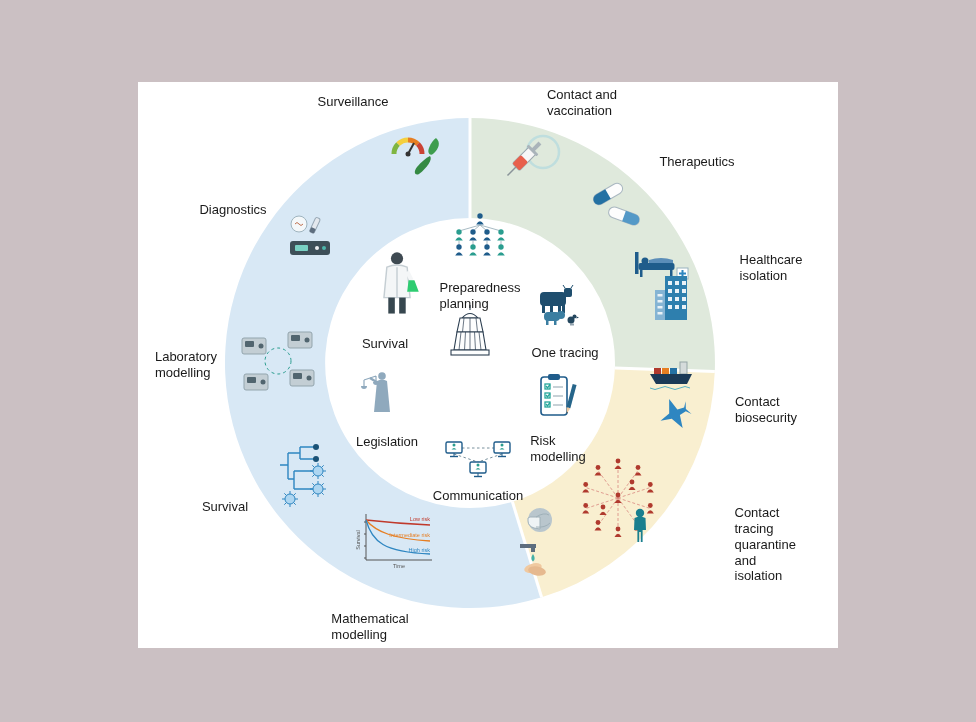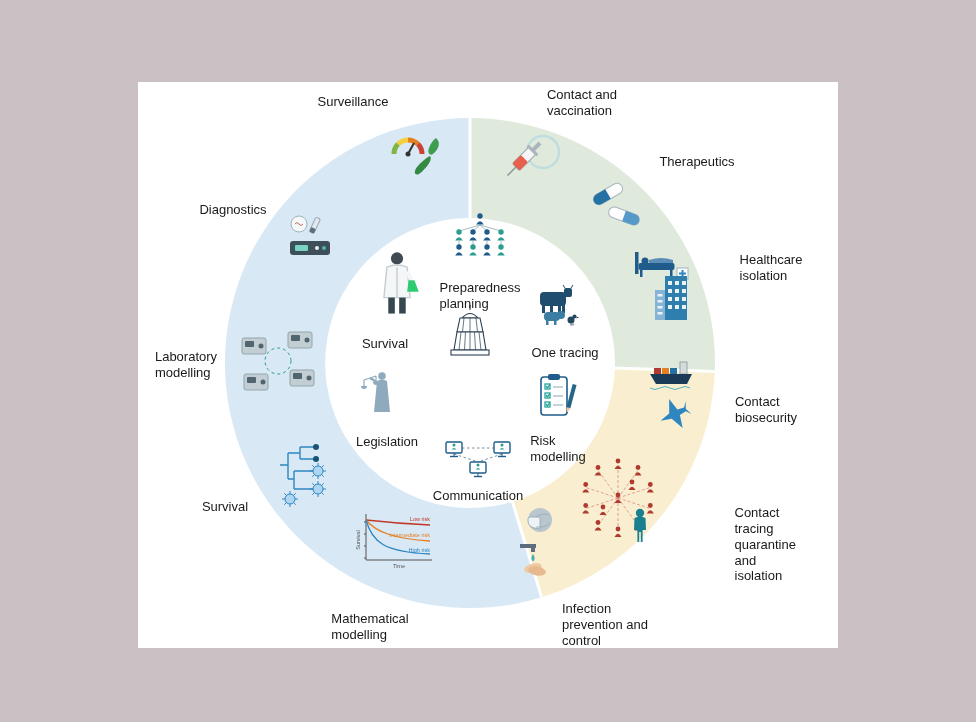--- a/index.html
+++ b/index.html
@@ -442,23 +442,20 @@
   <div class="lbl" style="left:444px;top:21px">Contact and
 vaccination</div>
   <div class="lbl" style="left:559px;top:80px">Therapeutics</div>
   <div class="lbl" style="left:633px;top:186px">Healthcare
 isolation</div>
   <div class="lbl" style="left:628px;top:328px">Contact
 biosecurity</div>
   <div class="lbl" style="left:631px;top:463px">Contact tracing
 quarantine and
 isolation</div>
-  <div class="lbl" style="left:467px;top:543px">Infection
-prevention and
-control</div>
   <div class="lbl" style="left:232px;top:545px">Mathematical
 modelling</div>
   <div class="lbl" style="left:87px;top:425px">Survival</div>
   <div class="lbl" style="left:48px;top:283px">Laboratory
 modelling</div>
   <div class="lbl" style="left:95px;top:128px">Diagnostics</div>
 
   <div class="lbl" style="left:342px;top:214px">Preparedness
 planning</div>
   <div class="lbl" style="left:427px;top:271px">One tracing</div>

